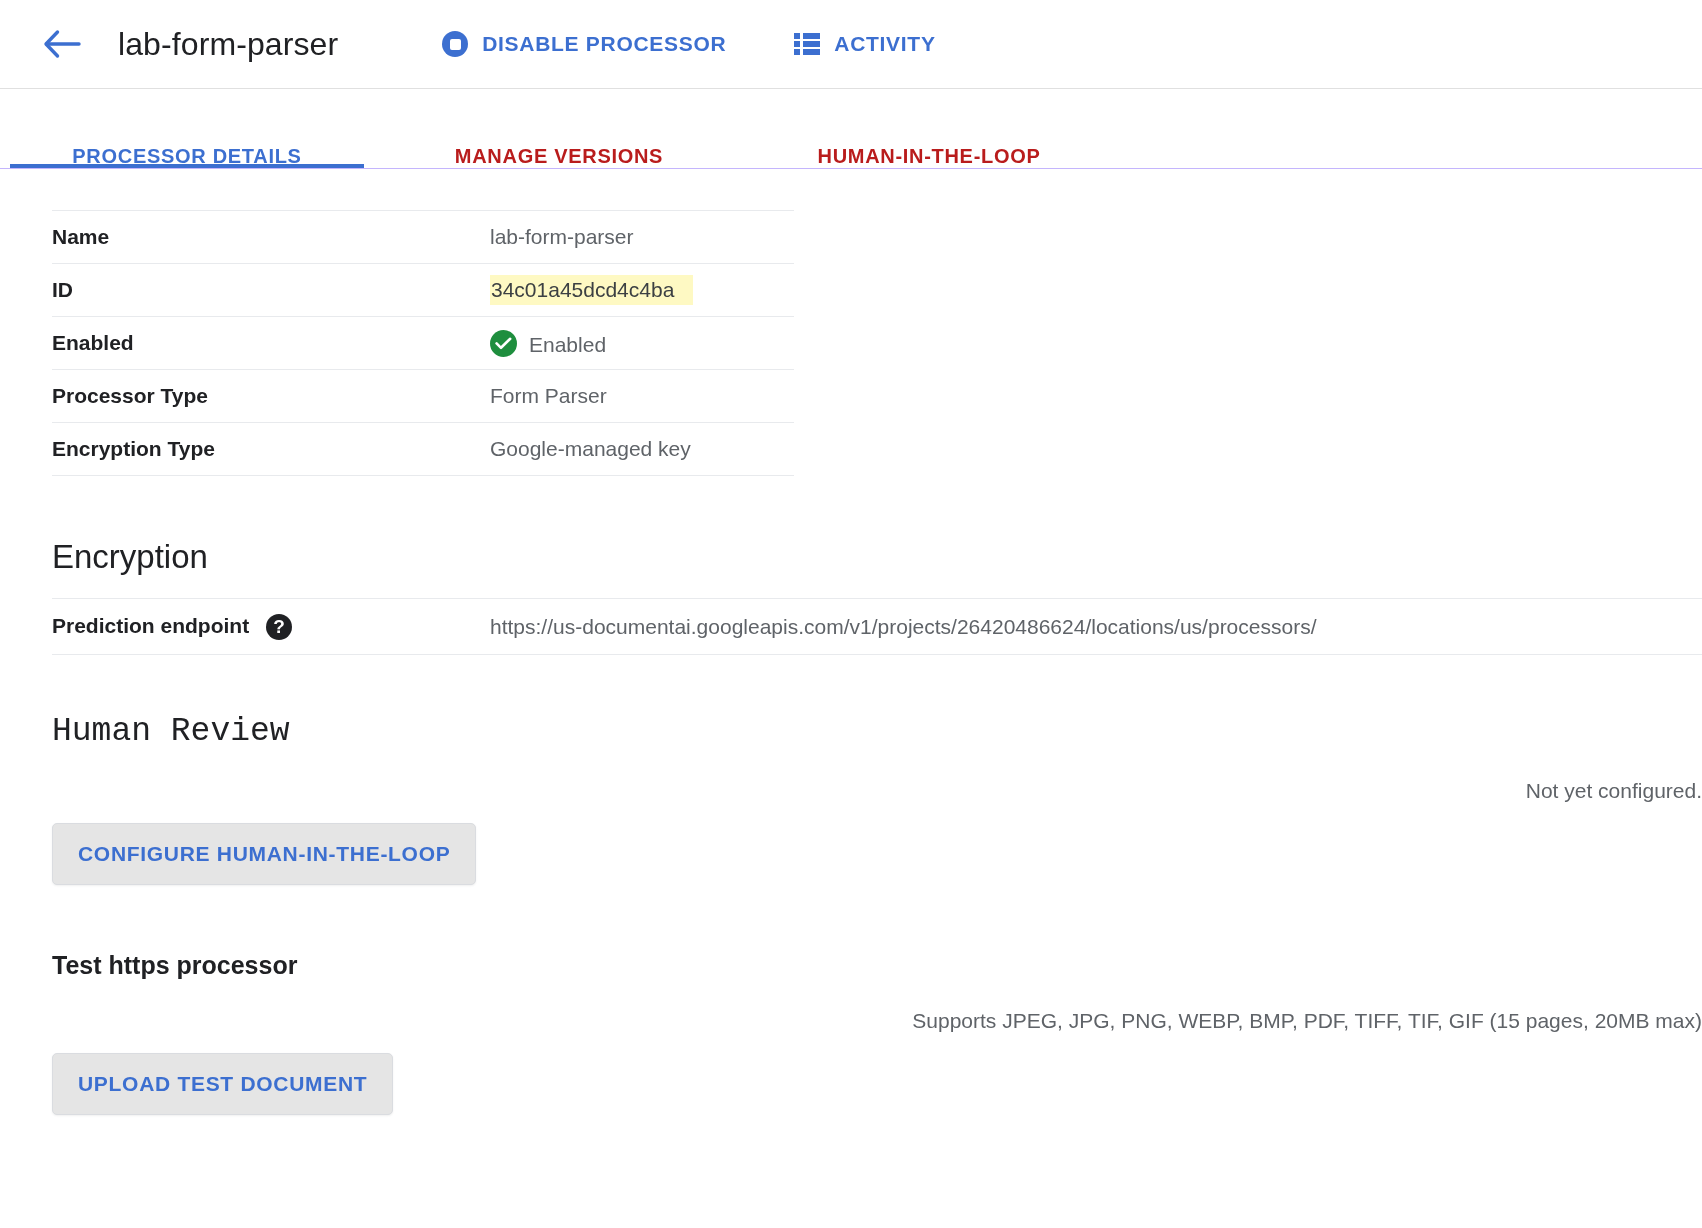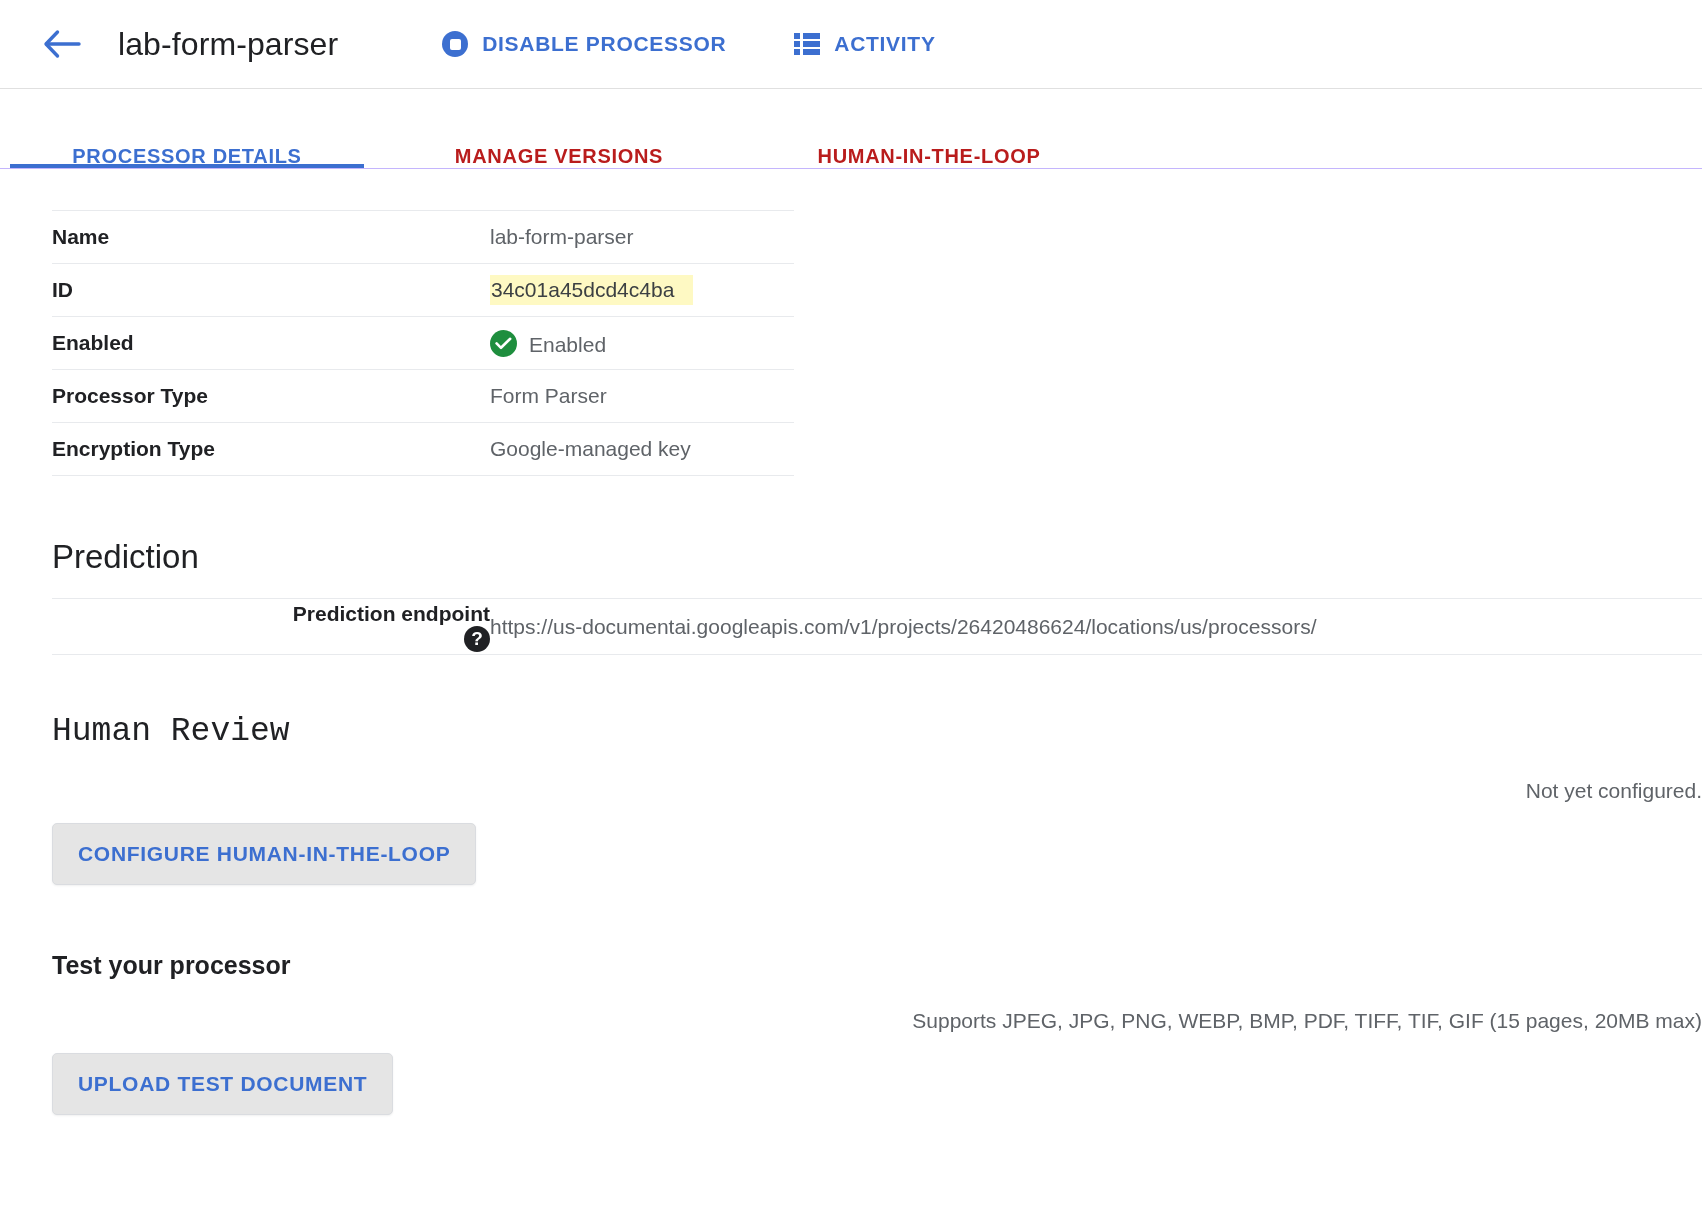--- a/index.html
+++ b/index.html
@@ -208,21 +208,21 @@
     border-bottom: 1px solid #e8eaed;
     padding: 0;
     vertical-align: middle;
   }
   .ep-key {
     width: 438px;
     font-size: 21px;
     font-weight: 700;
     color: #202124;
   }
-  .ep-key-inner { display: flex; align-items: flex-end; flex-direction: column; }
+  .ep-key-inner { display: flex; align-items: flex-start; }
   .icon-help {
     width: 26px; height: 26px;
     border-radius: 50%;
     background: #202124;
     color: #fff;
     font-size: 19px;
     font-weight: 700;
     display: inline-flex;
     align-items: center;
     justify-content: center;
@@ -358,21 +358,21 @@
         <td class="kv-key">Processor Type</td>
         <td class="kv-val">Form Parser</td>
       </tr>
       <tr>
         <td class="kv-key">Encryption Type</td>
         <td class="kv-val">Google-managed key</td>
       </tr>
     </tbody>
   </table>
 
-  <h1 class="section-h1">Prediction</h1>
+  <h1 class="section-h1">Encryption</h1>
 
   <table class="endpoint-table">
     <tbody>
       <tr>
         <td class="ep-key">
           <span class="ep-key-inner">
             <span>Prediction endpoint</span>
             <span class="icon-help">?</span>
           </span>
         </td>
@@ -380,19 +380,19 @@
       </tr>
     </tbody>
   </table>
 
   <h1 class="section-h1 mt-hr-title">Human Review</h1>
   <div class="muted-text mt-29">Not yet configured.</div>
   <div class="mt-20">
     <button class="outlined-btn">CONFIGURE HUMAN-IN-THE-LOOP</button>
   </div>
 
-  <h2 class="section-h2 mt-66">Test your processor</h2>
+  <h2 class="section-h2 mt-66">Test https processor</h2>
   <div class="muted-text mt-29">Supports JPEG, JPG, PNG, WEBP, BMP, PDF, TIFF, TIF, GIF (15 pages, 20MB max)</div>
   <div class="mt-20">
     <button class="outlined-btn">UPLOAD TEST DOCUMENT</button>
   </div>
 
 </div>
 
 </body></html>

